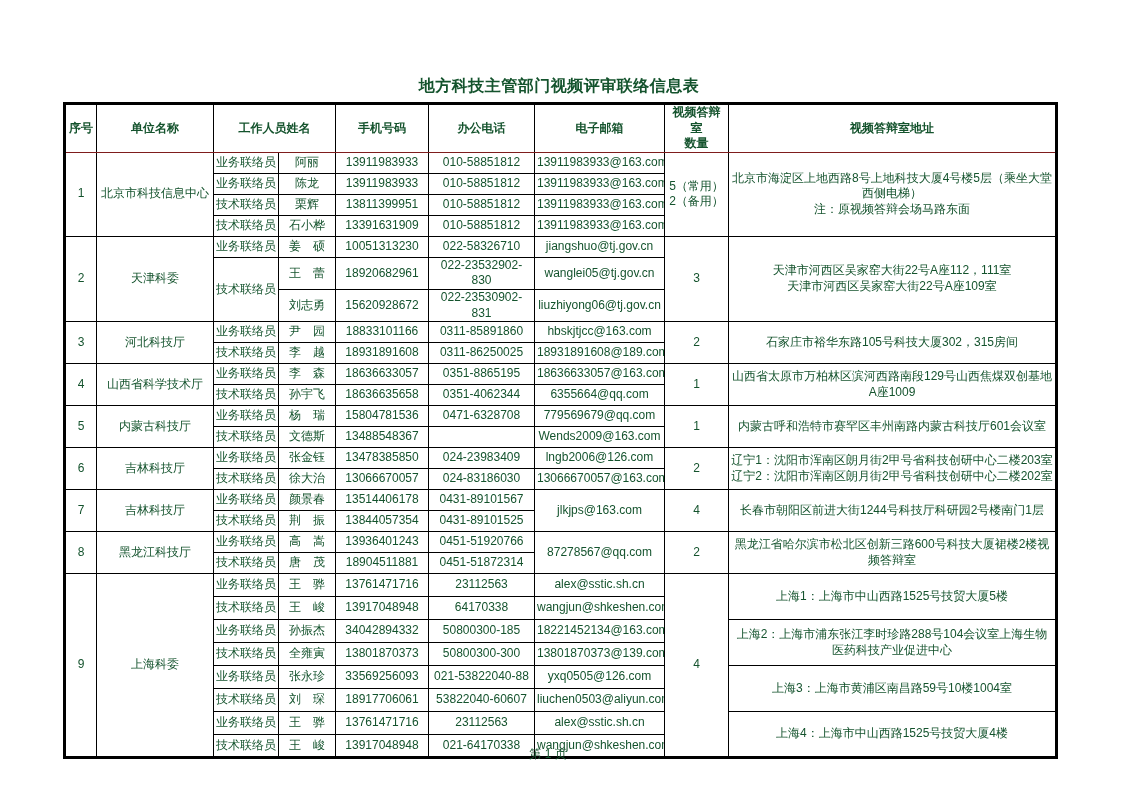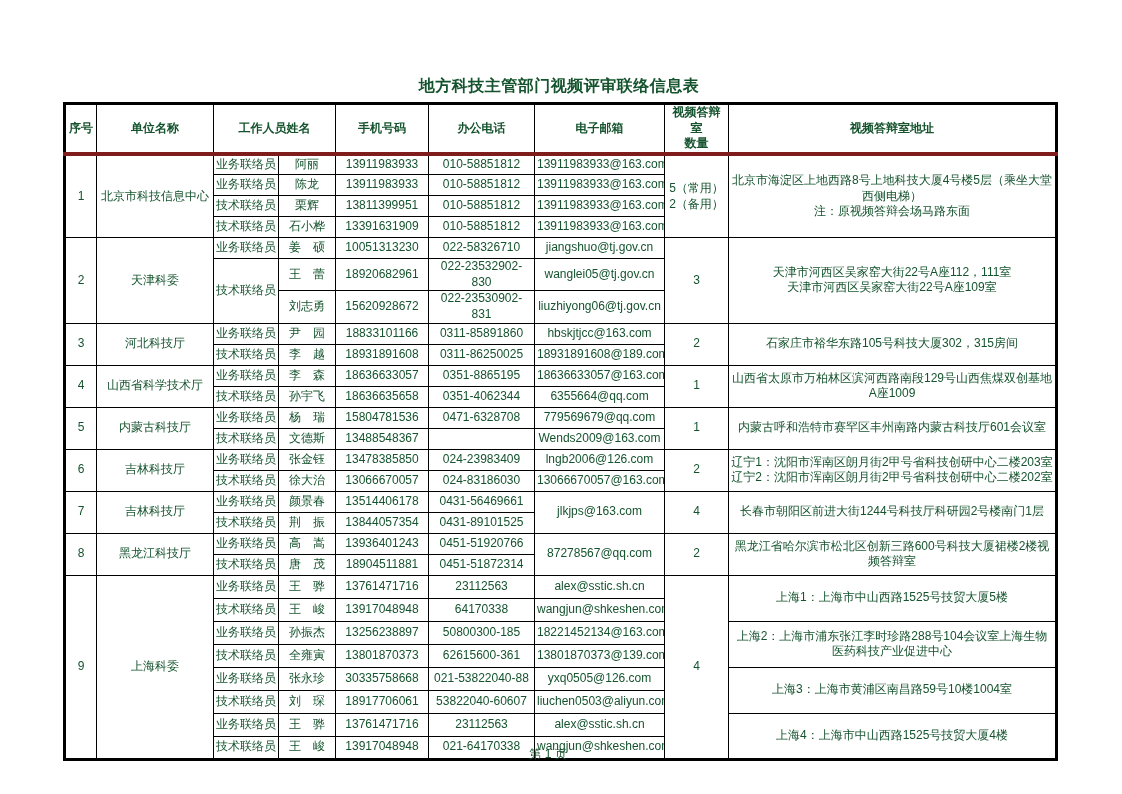--- a/index.html
+++ b/index.html
@@ -15,21 +15,21 @@
   table.info {
     position:absolute; top:102px; left:63px; width:992px;
     border-collapse:collapse; table-layout:fixed;
     border:3px solid #000;
   }
   table.info th, table.info td {
     border:1px solid #000; padding:0 2px;
     font-size:12px; text-align:center; vertical-align:middle;
     overflow:hidden; line-height:1.3;
   }
-  table.info thead th { font-weight:bold; border-bottom:4px solid #7f1d1d; height:31px; }
+  table.info thead th { font-weight:bold; border-bottom:1px solid #7f1d1d; height:31px; }
   tr.r { height:21px; }
   tr.r9 { height:23px; }
   td.l { text-align:left; padding:1px 5px; }
   td.em { text-align:left; padding:0 3px; font-size:11px; }
   .pre { white-space:pre-line; }
   td.addr { line-height:1.45; }
   .page-footer {
     position:absolute; top:746px; left:0; width:1096px;
     text-align:center; font-size:12px;
   }
@@ -205,21 +205,21 @@
         <td>024-83186030</td>
         <td class="em">13066670057@163.com</td>
       </tr>
 
       <tr class="r">
         <td rowspan="2">7</td>
         <td rowspan="2">吉林科技厅</td>
         <td>业务联络员</td>
         <td>颜景春</td>
         <td>13514406178</td>
-        <td>0431-56469661</td>
+        <td>0431-89101567</td>
         <td rowspan="2" class="em">jlkjps@163.com</td>
         <td rowspan="2">4</td>
         <td rowspan="2" class="l addr">长春市朝阳区前进大街1244号科技厅科研园2号楼南门1层</td>
       </tr>
       <tr class="r">
         <td>技术联络员</td>
         <td>荆　振</td>
         <td>13844057354</td>
         <td>0431-89101525</td>
       </tr>
@@ -256,36 +256,36 @@
       <tr class="r9">
         <td>技术联络员</td>
         <td>王　峻</td>
         <td>13917048948</td>
         <td>64170338</td>
         <td class="em">wangjun@shkeshen.com</td>
       </tr>
       <tr class="r9">
         <td>业务联络员</td>
         <td>孙振杰</td>
-        <td>13256238897</td>
+        <td>34042894332</td>
         <td>50800300-185</td>
         <td class="em">18221452134@163.com</td>
         <td rowspan="2" class="l addr">上海2：上海市浦东张江李时珍路288号104会议室上海生物医药科技产业促进中心</td>
       </tr>
       <tr class="r9">
         <td>技术联络员</td>
         <td>全雍寅</td>
         <td>13801870373</td>
-        <td>62615600-361</td>
+        <td>50800300-300</td>
         <td class="em">13801870373@139.com</td>
       </tr>
       <tr class="r9">
         <td>业务联络员</td>
         <td>张永珍</td>
-        <td>30335758668</td>
+        <td>33569256093</td>
         <td>021-53822040-88</td>
         <td class="em">yxq0505@126.com</td>
         <td rowspan="2" class="l addr">上海3：上海市黄浦区南昌路59号10楼1004室</td>
       </tr>
       <tr class="r9">
         <td>技术联络员</td>
         <td>刘　琛</td>
         <td>18917706061</td>
         <td>53822040-60607</td>
         <td class="em">liuchen0503@aliyun.com</td>

